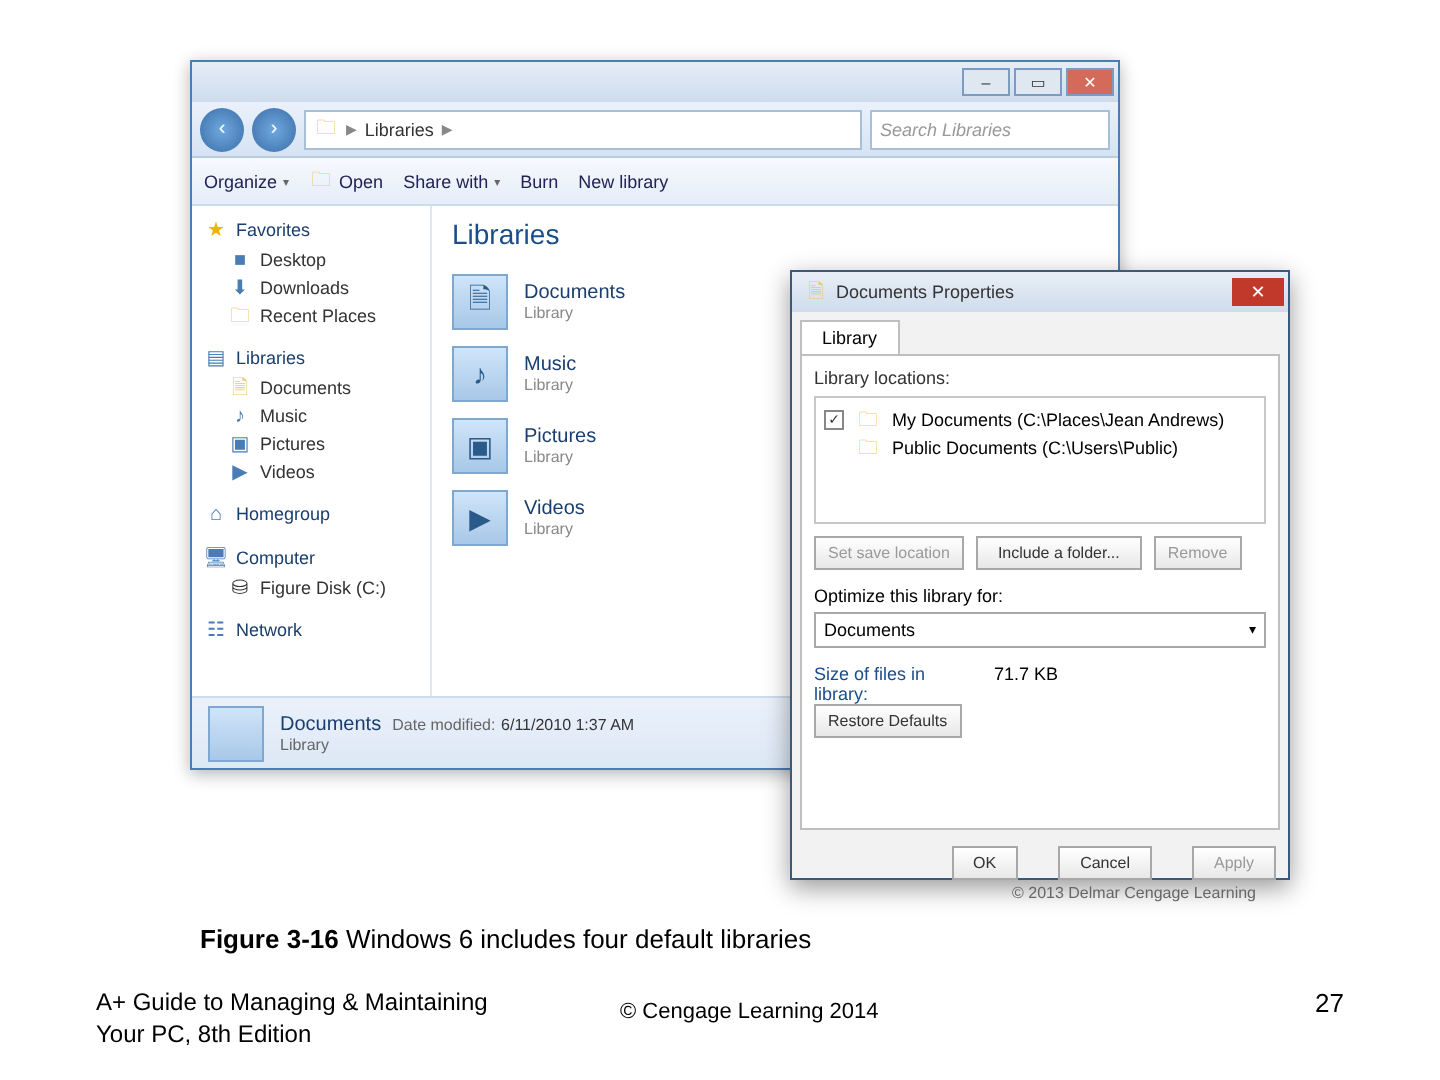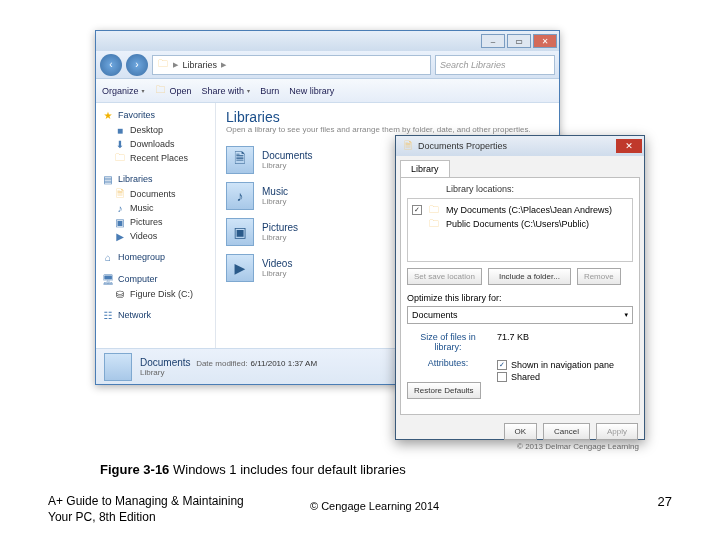--- a/index.html
+++ b/index.html
@@ -60,38 +60,38 @@
   .propsdlg {
     position: absolute; left: 395px; top: 135px; width: 250px; height: 305px;
     background: #f2f2f2; border: 1px solid #3a5a7a; box-shadow: 0 4px 12px rgba(0,0,0,0.4);
   }
   .propsdlg .titlebar { background: linear-gradient(#e8eef6,#cfdcec); justify-content: space-between; padding-left: 6px; }
   .propsdlg .titlebar .t { font-size: 9px; color: #333; display:flex; align-items:center; gap:4px; }
   .propsdlg .titlebar .close2 { width: 26px; height: 14px; background: #c0392b; color:#fff; display:flex;align-items:center;justify-content:center;font-size:9px; }
   .tabs { display: flex; padding: 4px 4px 0 4px; }
   .tab { background: #fff; border: 1px solid #bfbfbf; border-bottom: none; padding: 3px 10px; font-size: 9px; }
   .tabbody { margin: 0 4px 4px 4px; background: #fff; border: 1px solid #bfbfbf; height: 238px; padding: 6px; }
-  .lbl { font-size: 9px; color: #333; margin-bottom: 4px; margin-left: 39px; }
+  .lbl { font-size: 9px; color: #333; margin-bottom: 4px; }
   .locbox { border: 1px solid #c8c8c8; height: 64px; padding: 4px; background:#fff; }
   .locrow { display: flex; align-items: center; gap: 6px; font-size: 9px; padding: 1px 0; }
   .locrow .chk { width: 10px; height: 10px; border: 1px solid #888; display:flex;align-items:center;justify-content:center;font-size:7px;color:#333; }
   .btnrow { display: flex; gap: 6px; margin-top: 6px; text-align: center; }
   .btn { border: 1px solid #a8a8a8; background: linear-gradient(#fff,#e8e8e8); padding: 3px 6px; font-size: 8px; color:#333; }
   .btn.wide { padding: 3px 10px; }
   .btn.disabled { color:#999; }
   .optlabel { font-size: 9px; margin-top: 8px; }
   .combo { margin-top:3px; border: 1px solid #a8a8a8; background: #fff; height: 18px; display:flex; align-items:center; justify-content:space-between; padding:0 4px; font-size:9px; }
   .field { display:flex; gap: 8px; margin-top: 8px; font-size:9px; }
-  .field .k { color:#1a4e8a; width: 82px; text-align: center; }
+  .field .k { color:#1a4e8a; width: 82px; }
   .chkline { display:flex; align-items:center; gap:4px; font-size:9px; margin-top:2px; }
   .chkline .box { width:10px;height:10px;border:1px solid #888;display:flex;align-items:center;justify-content:center;font-size:7px;color:#1a4e8a; }
   .rdrow { display:flex; justify-content:flex-start; margin-top:0px; }
-  .dlgbtns { display:flex; justify-content:flex-end; gap:6px; padding: 4px 6px; }
-
-  .copyright-img { position:absolute; right:81px; top:442px; font-size:8px; color:#666;margin-left:16px; }
+  .dlgbtns { display:flex; justify-content:flex-end; gap:20px; padding: 4px 6px; }
+
+  .copyright-img { position:absolute; right:92px; top:442px; font-size:8px; color:#666;margin-left:16px; }
 
   
   .caption { position:absolute; left:100px; top:462px; font-size:13px; color:#000; }
   .caption b { font-weight:700; }
   .footer-left { position:absolute; left:48px; top:494px; font-size:12px; color:#000; width: 220px; line-height:1.3; }
   .footer-mid { position:absolute; left:310px; top:500px; font-size:11px; color:#000; }
   .footer-right { position:absolute; right:48px; top:494px; font-size:13px; color:#000; }
 </style>
 </head>
 <body>
@@ -196,21 +196,20 @@
       <div class="sidegroup">
         <div class="sidehdr">
             <span class="ico blue">☷</span>
             <span>Network</span>
           </div>
       </div>
     </div>
     <div class="content">
       <div class="content-head">
         <div class="content-title">Libraries</div>
-        <div class="content-sub">Open a library to see your files and arrange them by folder, date, and other properties.</div>
       </div>
       <div class="liblist">
         <div class="libitem">
           <div class="bigico">🗎</div>
           <div class="txt">
               <div class="name">Documents</div>
               <div class="sub">Library</div>
             </div>
         </div>
         <div class="libitem">
@@ -278,47 +277,34 @@
     </div>
     <div class="optlabel">Optimize this library for:</div>
     <div class="combo">
       <span>Documents</span>
       <span style="font-size:7px">▾</span>
     </div>
     <div class="field">
       <div class="k">Size of files in library:</div>
       <div>71.7 KB</div>
     </div>
-    <div class="field" style="margin-top:6px">
-      <div class="k">Attributes:</div>
-      <div>
-        <div class="chkline">
-            <div class="box">✓</div>
-            <span>Shown in navigation pane</span>
-          </div>
-        <div class="chkline">
-            <div class="box"></div>
-            <span>Shared</span>
-          </div>
-      </div>
-    </div>
     <div class="rdrow">
       <div class="btn">Restore Defaults</div>
     </div>
   </div>
   <div class="dlgbtns">
     <div class="btn wide">OK</div>
     <div class="btn wide">Cancel</div>
     <div class="btn wide disabled">Apply</div>
   </div>
 </div>
 
 <div class="copyright-img">© 2013 Delmar Cengage Learning</div>
 
 <div class="caption">
-  <b>Figure 3-16</b><span> Windows 1 includes four default libraries</span>
+  <b>Figure 3-16</b><span> Windows 6 includes four default libraries</span>
 </div>
 
 <div class="footer-left">
   <span>A+ Guide to Managing &amp; Maintaining</span><br><span>Your PC, 8th Edition</span>
 </div>
 <div class="footer-mid">© Cengage Learning  2014</div>
 <div class="footer-right">27</div>
 
 </body></html>

